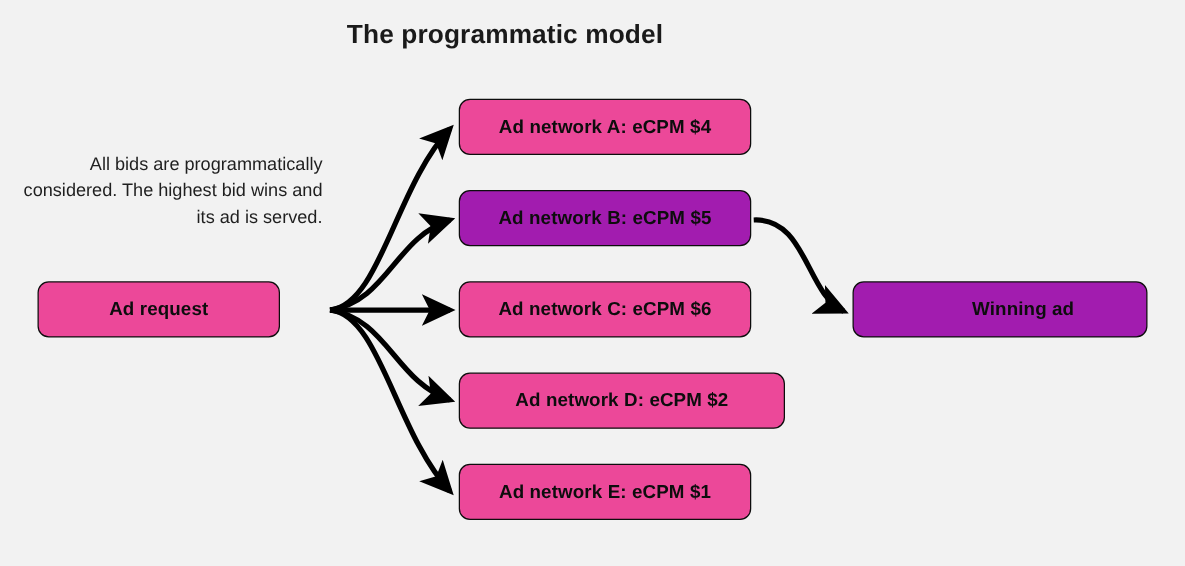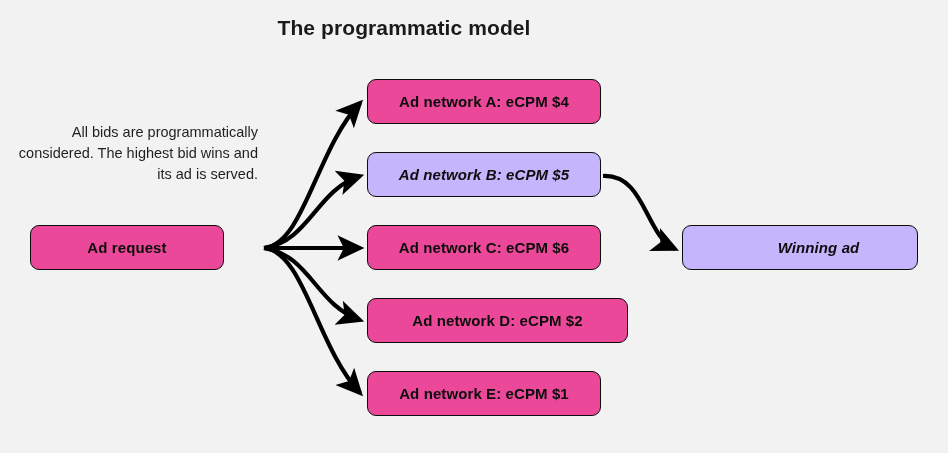--- a/index.html
+++ b/index.html
@@ -56,22 +56,21 @@
     background: #ec4899;
     display: flex;
     align-items: center;
     justify-content: center;
     font-size: 15px;
     font-weight: bold;
     color: #0d0d0d;
     letter-spacing: 0.1px;
   }
   .node.green {
-    background: #c4b5fd;
-    font-style: italic;
+    background: #a21caf;
   }
   #node-request {
     left: 30px;
     top: 225px;
     width: 194px;
     height: 45px;
   }
   #node-net-a { left: 367px; top: 79px;  width: 234px; height: 45px; }
   #node-net-b { left: 367px; top: 152px; width: 234px; height: 45px; }
   #node-net-c { left: 367px; top: 225px; width: 234px; height: 45px; }

